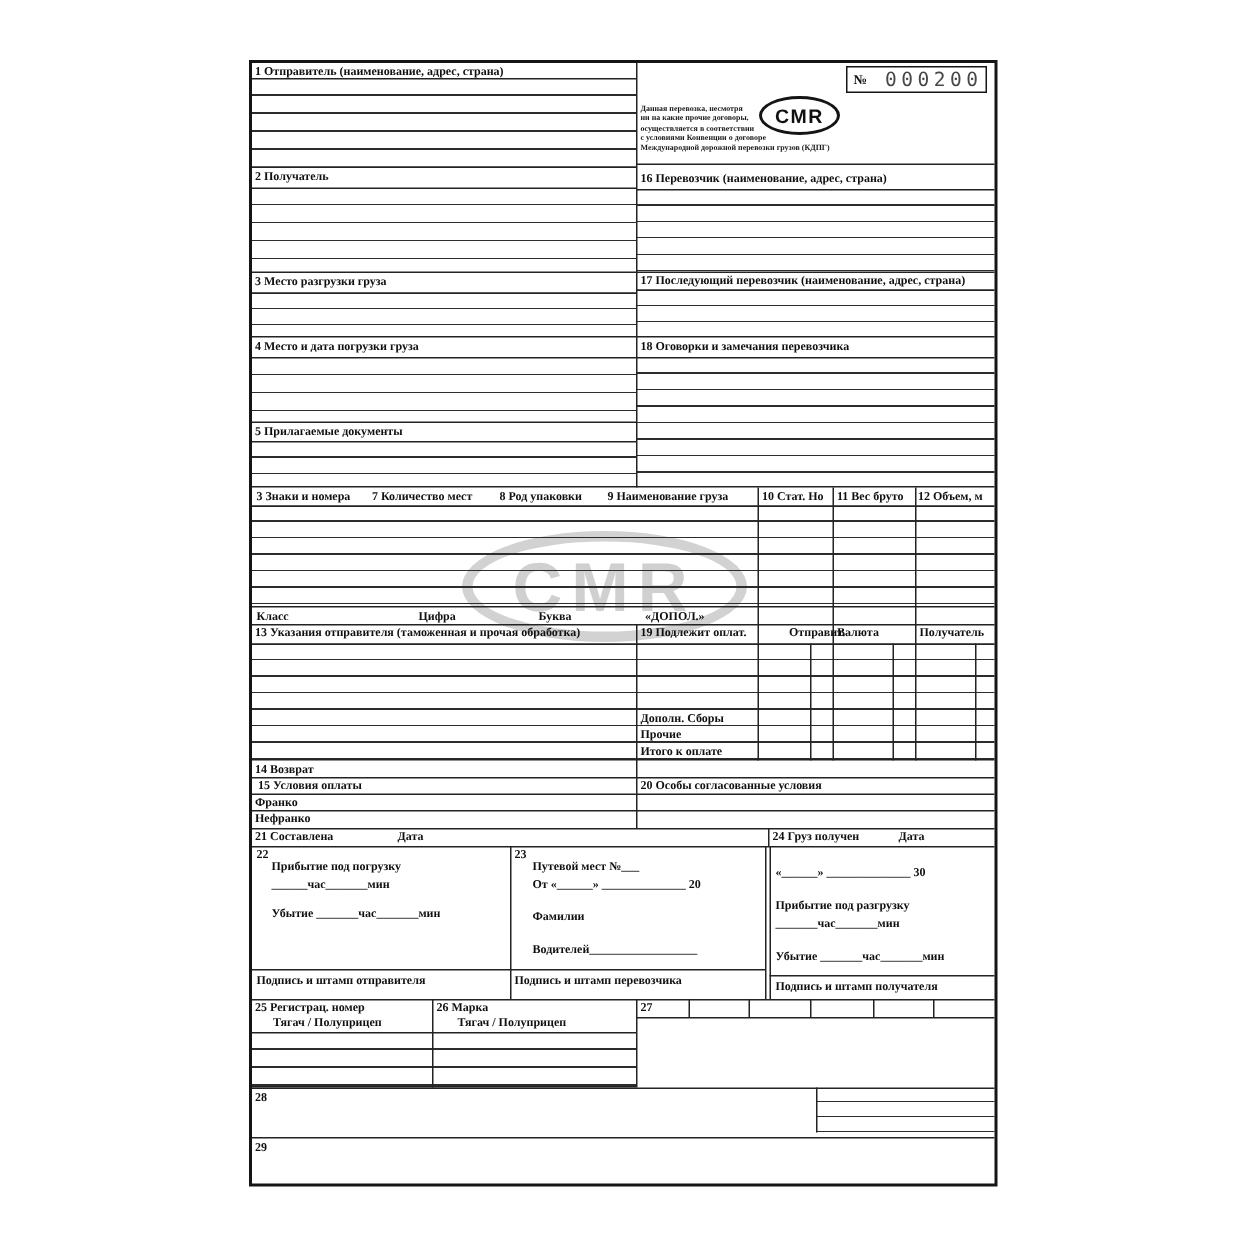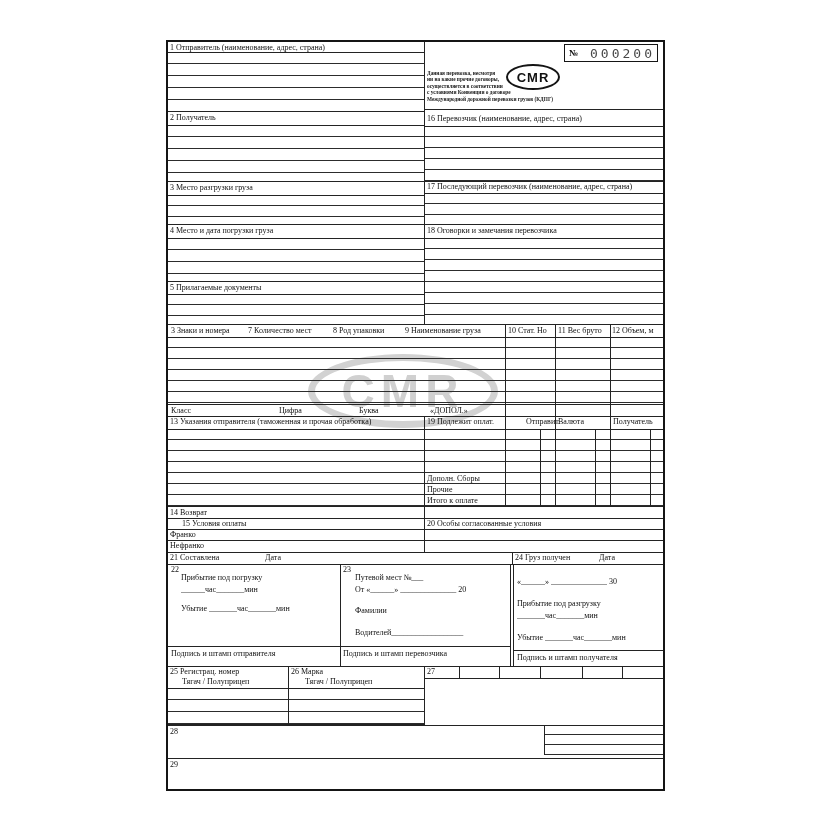--- a/index.html
+++ b/index.html
@@ -1,20 +1,20 @@
 <!DOCTYPE html>
 <html><head>
 <meta charset="utf-8">
 <style>
   html,body{margin:0;padding:0;}
   body{width:827px;height:827px;background:#ffffff;position:relative;
        font-family:"Liberation Serif",serif;overflow:hidden;}
   #form{position:absolute;left:166px;top:40px;width:495px;height:747px;
         border:2px solid #151515;box-sizing:content-box;background:transparent;}
-  .t{position:absolute;font-weight:normal;font-size:8px;line-height:9px;
+  .t{position:absolute;font-weight:bold;font-size:8px;line-height:9px;
      white-space:nowrap;color:#101010;z-index:3;}
   .v{position:absolute;width:1px;background:#232323;z-index:2;}
   .h{position:absolute;height:1px;background:#232323;z-index:2;}
   .ruled{position:absolute;border-bottom:1px solid #232323;box-sizing:border-box;z-index:1;}
   .r12{background-image:repeating-linear-gradient(to bottom,rgba(0,0,0,0) 0,rgba(0,0,0,0) 11px,#2c2c2c 11px,#2c2c2c 12px);}
   .r11{background-image:repeating-linear-gradient(to bottom,rgba(0,0,0,0) 0,rgba(0,0,0,0) 10px,#2c2c2c 10px,#2c2c2c 11px);}
   .r10{background-image:repeating-linear-gradient(to bottom,rgba(0,0,0,0) 0,rgba(0,0,0,0) 9px,#2c2c2c 9px,#2c2c2c 10px);}
   .title{position:absolute;left:259px;top:1px;z-index:3;}
   .title div{font-weight:bold;font-size:9px;line-height:10.5px;color:#101010;white-space:nowrap;}
   .note{position:absolute;left:259px;top:28px;z-index:3;}
@@ -103,21 +103,21 @@
   <div class="t" style="left:358px;top:375px">Отправит.</div>
   <div class="t" style="left:390px;top:375px">Валюта</div>
   <div class="t" style="left:445px;top:375px">Получатель</div>
   <div class="h" style="left:0;top:387px;width:495px"></div>
   <div class="ruled r11" style="left:0;top:387px;width:495px;height:78px"></div>
   <div class="t" style="left:259px;top:432px">Дополн. Сборы</div>
   <div class="t" style="left:259px;top:443px">Прочие</div>
   <div class="t" style="left:259px;top:454px">Итого к оплате</div>
 
   <div class="t" style="left:2px;top:466px">14 Возврат</div>
-  <div class="t" style="left:14px;top:477px">15 Условия оплаты</div>
+  <div class="t" style="left:4px;top:477px">15 Условия оплаты</div>
   <div class="t" style="left:259px;top:477px">20 Особы согласованные условия</div>
   <div class="t" style="left:2px;top:488px">Франко</div>
   <div class="t" style="left:2px;top:499px">Нефранко</div>
   <div class="h" style="left:0;top:476px;width:495px"></div>
   <div class="h" style="left:0;top:487px;width:495px"></div>
   <div class="h" style="left:0;top:498px;width:495px"></div>
   <div class="h" style="left:0;top:510px;width:495px"></div>
 
   <div class="t" style="left:2px;top:511px">21 Составлена</div>
   <div class="t" style="left:97px;top:511px">Дата</div>

